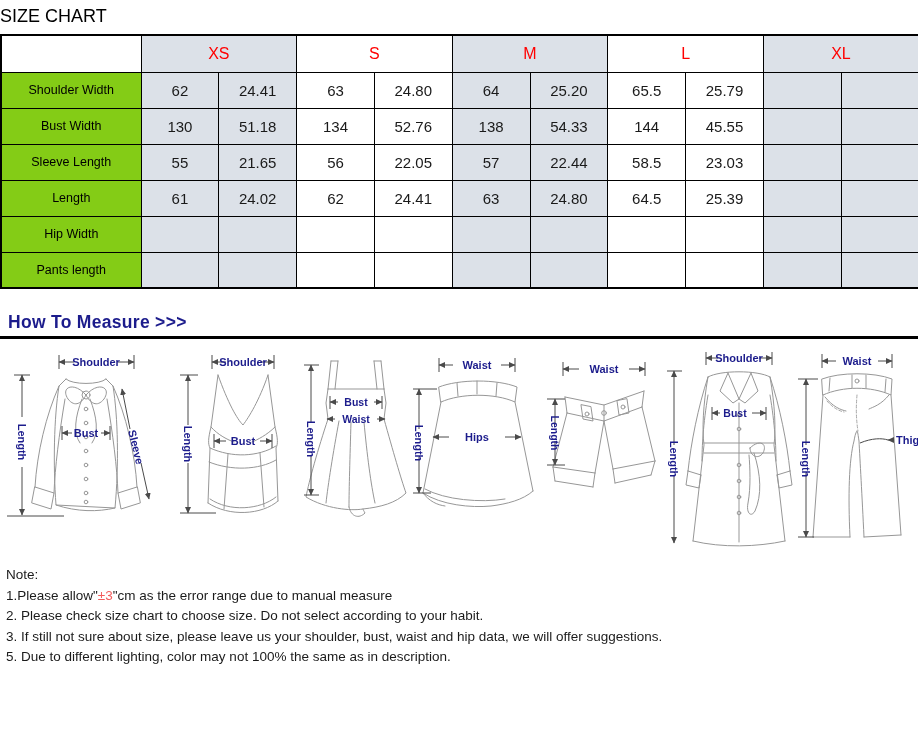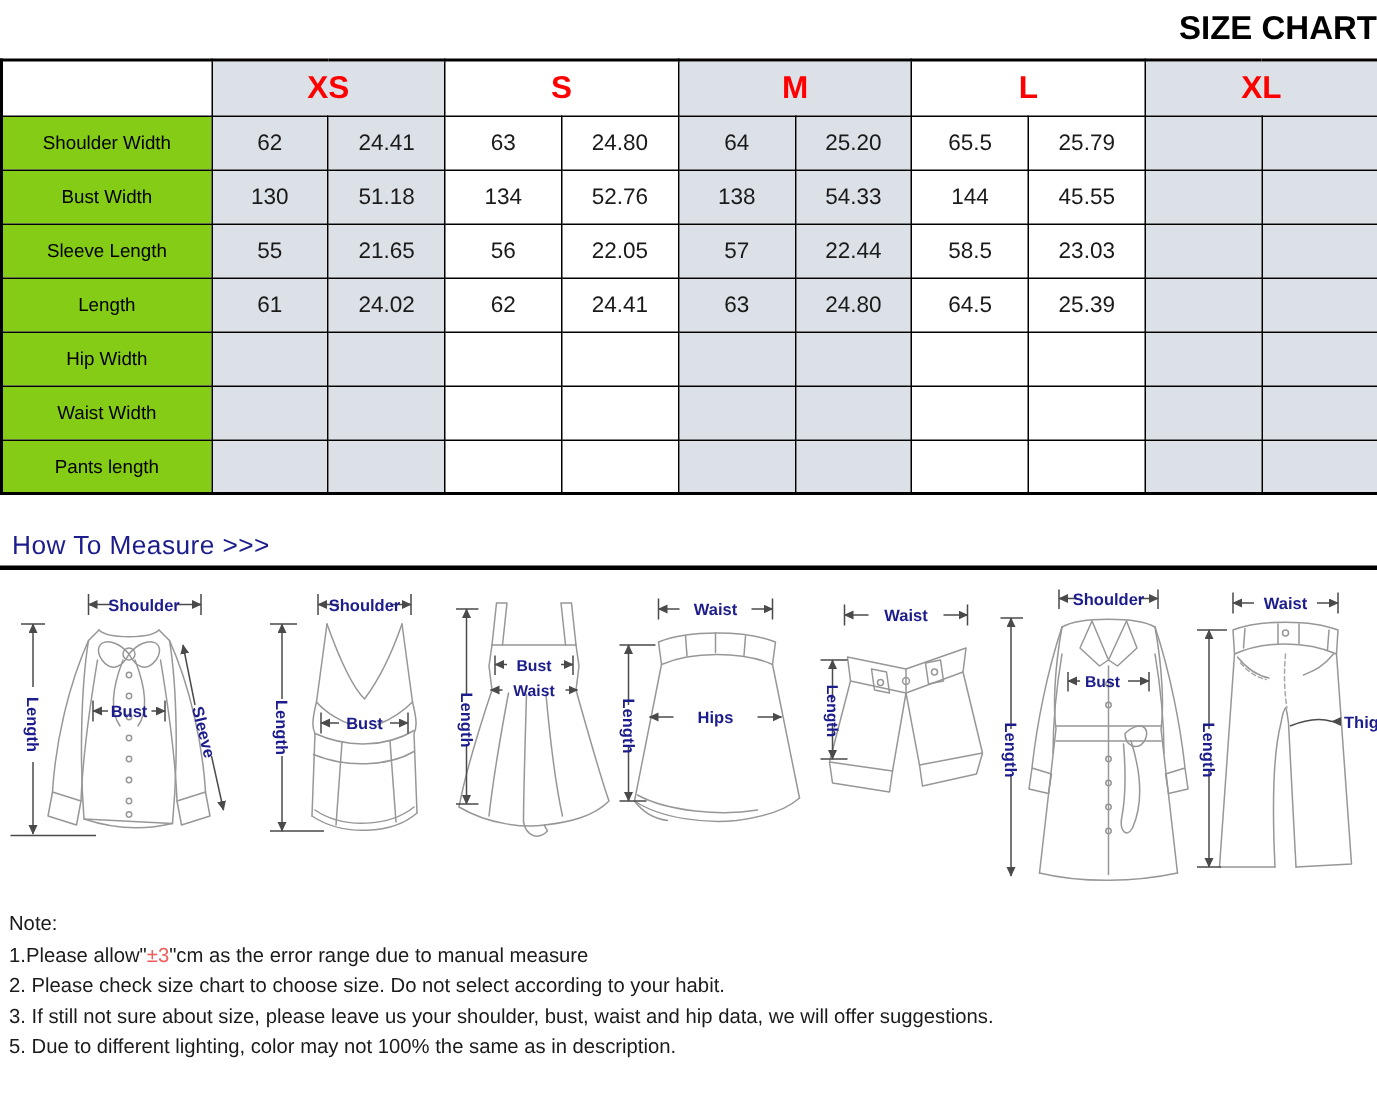--- a/index.html
+++ b/index.html
@@ -1,27 +1,27 @@
 <!DOCTYPE html>
 <html style="--red: #ff0000; --shade: #dce1e8; --navy: #1c1c8c; --hl: #f25c5c;"><head>
 <meta charset="utf-8">
 <style>
   :root{ --red:#ff0000; --shade:#dce1e8; --navy:#1c1c8c; --hl:#f25c5c; }
   *{box-sizing:border-box}
   html,body{margin:0;padding:0}
   body{width:918px;height:746px;background:#fff;color:#000;font-family:"Liberation Sans",sans-serif;overflow:hidden}
-  .title{text-align:right;font-weight:bold;font-size:22px;padding:6px 0 7px}
+  .title{text-align:left;font-weight:normal;font-size:18px;padding:6px 0 7px}
   table{border-collapse:collapse;width:918px;table-layout:fixed;border:2px solid #000}
   th,td{border:1px solid #000;text-align:center;vertical-align:middle;padding:0;overflow:hidden;white-space:nowrap}
-  .size-row th{height:37px;font-size:21px;font-weight:bold;color:var(--red)}
+  .size-row th{height:37px;font-size:16px;font-weight:normal;color:var(--red)}
   .unit-row th{height:37px;font-size:12.5px;font-weight:bold;color:#111}
   tbody td{height:36px;font-size:15px;color:#1a1a1a}
   tbody td.rowlabel{font-size:12.5px;font-weight:normal;color:#000;background:#84cc16}
   .shaded{background:var(--shade)}
-  .measure-head{color:var(--navy);font-weight:normal;font-size:17.5px;margin:23px 0 3px 8px;letter-spacing:.3px}
+  .measure-head{color:var(--navy);font-weight:bold;font-size:17.5px;margin:23px 0 3px 8px;letter-spacing:.3px}
   .rule{border:0;border-top:3px solid #000;margin:0;width:918px}
   .figures{display:flex;justify-content:space-between;align-items:flex-start;padding:6px 2px 0 2px}
   svg{overflow:visible;display:block}
   .g{stroke:#979797;fill:none;stroke-width:1;stroke-linejoin:round;stroke-linecap:round}
   .gd{stroke:#a8a8a8;fill:none;stroke-width:1;stroke-dasharray:3 2}
   .m{stroke:#4a4a4a;fill:none;stroke-width:1}
   .lbl{font-family:"Liberation Sans",sans-serif;font-weight:bold;font-size:11px;fill:var(--navy);text-anchor:middle}
   .lbl-s{font-size:10.5px}
   .notes{margin:12px 0 0 6px;font-size:13.5px;line-height:1.52;color:#1b1b1b}
   .hl{color:var(--hl)}
@@ -102,33 +102,20 @@
         <td>24.41</td>
         <td class="shaded">63</td>
         <td class="shaded">24.80</td>
         <td>64.5</td>
         <td>25.39</td>
         <td class="shaded"></td>
         <td class="shaded"></td>
       </tr>
       <tr>
         <td class="rowlabel">Hip Width</td>
-        <td class="shaded"></td>
-        <td class="shaded"></td>
-        <td></td>
-        <td></td>
-        <td class="shaded"></td>
-        <td class="shaded"></td>
-        <td></td>
-        <td></td>
-        <td class="shaded"></td>
-        <td class="shaded"></td>
-      </tr>
-      <tr>
-        <td class="rowlabel">Waist Width</td>
         <td class="shaded"></td>
         <td class="shaded"></td>
         <td></td>
         <td></td>
         <td class="shaded"></td>
         <td class="shaded"></td>
         <td></td>
         <td></td>
         <td class="shaded"></td>
         <td class="shaded"></td>

